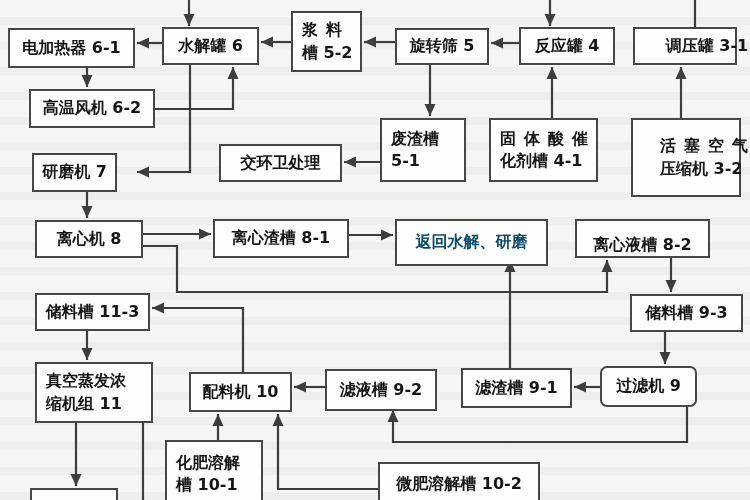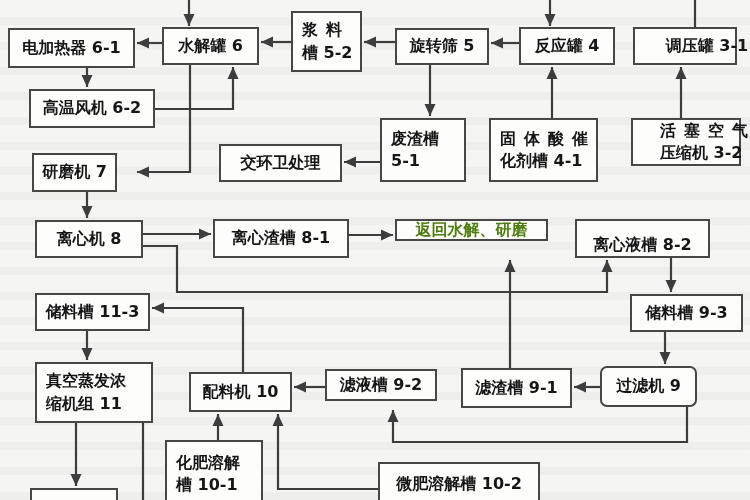--- a/index.html
+++ b/index.html
@@ -183,56 +183,56 @@
       <div class="line">高温风机 6-2</div>
     </div>
     <div class="node left" style="left: 380px; top: 118px; width: 86px; height: 64px; border-color: rgb(71, 71, 71); background-color: rgb(253, 253, 252); color: rgb(22, 22, 22);">
       <div class="line">废渣槽</div>
       <div class="line">5-1</div>
     </div>
     <div class="node left" style="left: 489px; top: 118px; width: 109px; height: 64px; border-color: rgb(71, 71, 71); background-color: rgb(253, 253, 252); color: rgb(22, 22, 22);">
       <div class="line spread">固体酸催</div>
       <div class="line">化剂槽 4-1</div>
     </div>
-    <div class="node left" style="left: 631px; top: 118px; width: 110px; height: 48px; border-color: rgb(71, 71, 71); background-color: rgb(253, 253, 252); color: rgb(22, 22, 22); padding-left: 27px;">
+    <div class="node left" style="left: 631px; top: 118px; width: 110px; height: 79px; border-color: rgb(71, 71, 71); background-color: rgb(253, 253, 252); color: rgb(22, 22, 22); padding-left: 27px;">
       <div class="line spread">活塞空气</div>
       <div class="line">压缩机 3-2</div>
     </div>
     <div class="node" style="left: 219px; top: 144px; width: 123px; height: 38px; border-color: rgb(71, 71, 71); background-color: rgb(253, 253, 252); color: rgb(22, 22, 22);">
       <div class="line">交环卫处理</div>
     </div>
     <div class="node" style="left: 32px; top: 153px; width: 85px; height: 39px; border-color: rgb(71, 71, 71); background-color: rgb(253, 253, 252); color: rgb(22, 22, 22);">
       <div class="line">研磨机 7</div>
     </div>
     <div class="node" style="left: 35px; top: 220px; width: 108px; height: 38px; border-color: rgb(71, 71, 71); background-color: rgb(253, 253, 252); color: rgb(22, 22, 22);">
       <div class="line">离心机 8</div>
     </div>
     <div class="node" style="left: 213px; top: 219px; width: 136px; height: 39px; border-color: rgb(71, 71, 71); background-color: rgb(253, 253, 252); color: rgb(22, 22, 22);">
       <div class="line">离心渣槽 8-1</div>
     </div>
-    <div class="node" style="left: 395px; top: 219px; width: 153px; height: 22px; border-color: rgb(71, 71, 71); background-color: rgb(253, 253, 252); color: #4d7c0f;">
+    <div class="node" style="left: 395px; top: 219px; width: 153px; height: 47px; border-color: rgb(71, 71, 71); background-color: rgb(253, 253, 252); color: #0c4a6e;">
       <div class="line">返回水解、研磨</div>
     </div>
     <div class="node" style="left: 575px; top: 219px; width: 135px; height: 39px; border-color: rgb(71, 71, 71); background-color: rgb(253, 253, 252); color: rgb(22, 22, 22); justify-content: flex-end;">
       <div class="line">离心液槽 8-2</div>
     </div>
     <div class="node" style="left: 35px; top: 293px; width: 115px; height: 38px; border-color: rgb(71, 71, 71); background-color: rgb(253, 253, 252); color: rgb(22, 22, 22);">
       <div class="line">储料槽 11-3</div>
     </div>
     <div class="node" style="left: 630px; top: 294px; width: 113px; height: 38px; border-color: rgb(71, 71, 71); background-color: rgb(253, 253, 252); color: rgb(22, 22, 22);">
       <div class="line">储料槽 9-3</div>
     </div>
     <div class="node left" style="left: 35px; top: 362px; width: 118px; height: 61px; border-color: rgb(71, 71, 71); background-color: rgb(253, 253, 252); color: rgb(22, 22, 22);">
       <div class="line">真空蒸发浓</div>
       <div class="line">缩机组 11</div>
     </div>
     <div class="node" style="left: 189px; top: 372px; width: 103px; height: 40px; border-color: rgb(71, 71, 71); background-color: rgb(253, 253, 252); color: rgb(22, 22, 22);">
       <div class="line">配料机 10</div>
     </div>
-    <div class="node" style="left: 325px; top: 369px; width: 112px; height: 32px; border-color: rgb(71, 71, 71); background-color: rgb(253, 253, 252); color: rgb(22, 22, 22);">
+    <div class="node" style="left: 325px; top: 369px; width: 112px; height: 42px; border-color: rgb(71, 71, 71); background-color: rgb(253, 253, 252); color: rgb(22, 22, 22);">
       <div class="line">滤液槽 9-2</div>
     </div>
     <div class="node" style="left: 461px; top: 368px; width: 111px; height: 40px; border-color: rgb(71, 71, 71); background-color: rgb(253, 253, 252); color: rgb(22, 22, 22);">
       <div class="line">滤渣槽 9-1</div>
     </div>
     <div class="node" style="left: 600px; top: 366px; width: 97px; height: 41px; border-color: rgb(71, 71, 71); background-color: rgb(253, 253, 252); color: rgb(22, 22, 22); border-radius: 7px;">
       <div class="line">过滤机 9</div>
     </div>
     <div class="node left" style="left: 165px; top: 440px; width: 98px; height: 68px; border-color: rgb(71, 71, 71); background-color: rgb(253, 253, 252); color: rgb(22, 22, 22);">
       <div class="line">化肥溶解</div>

